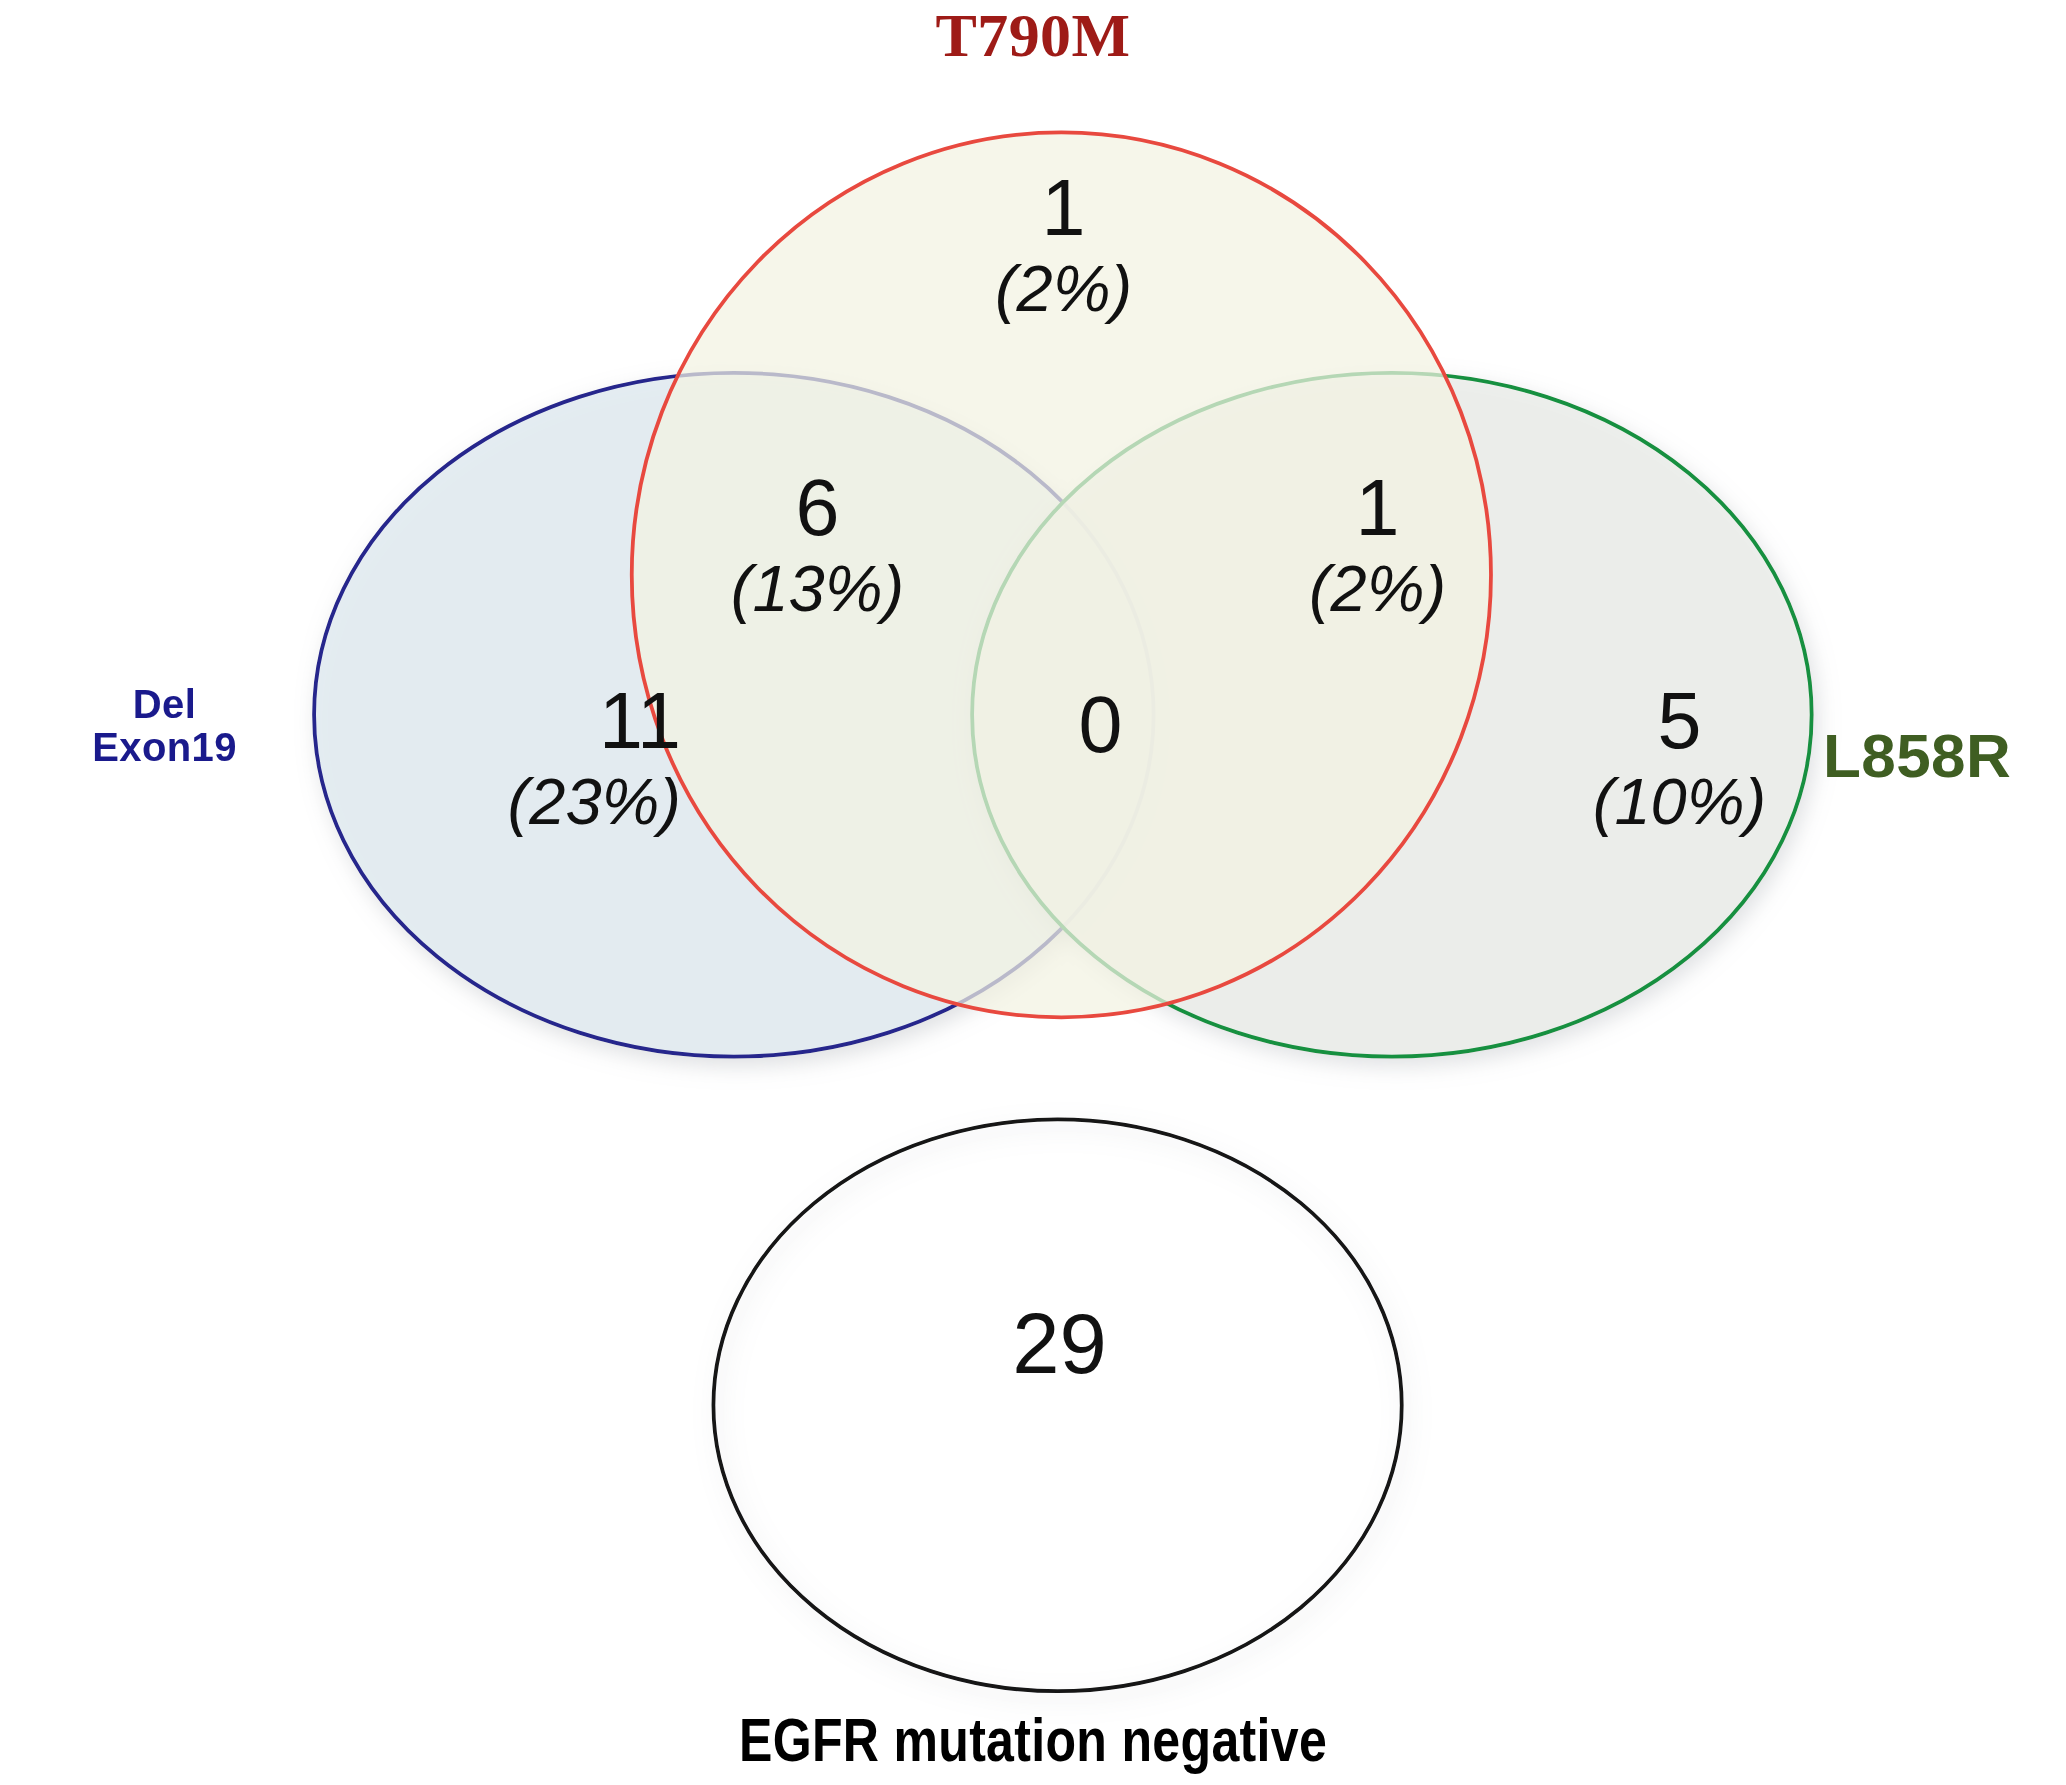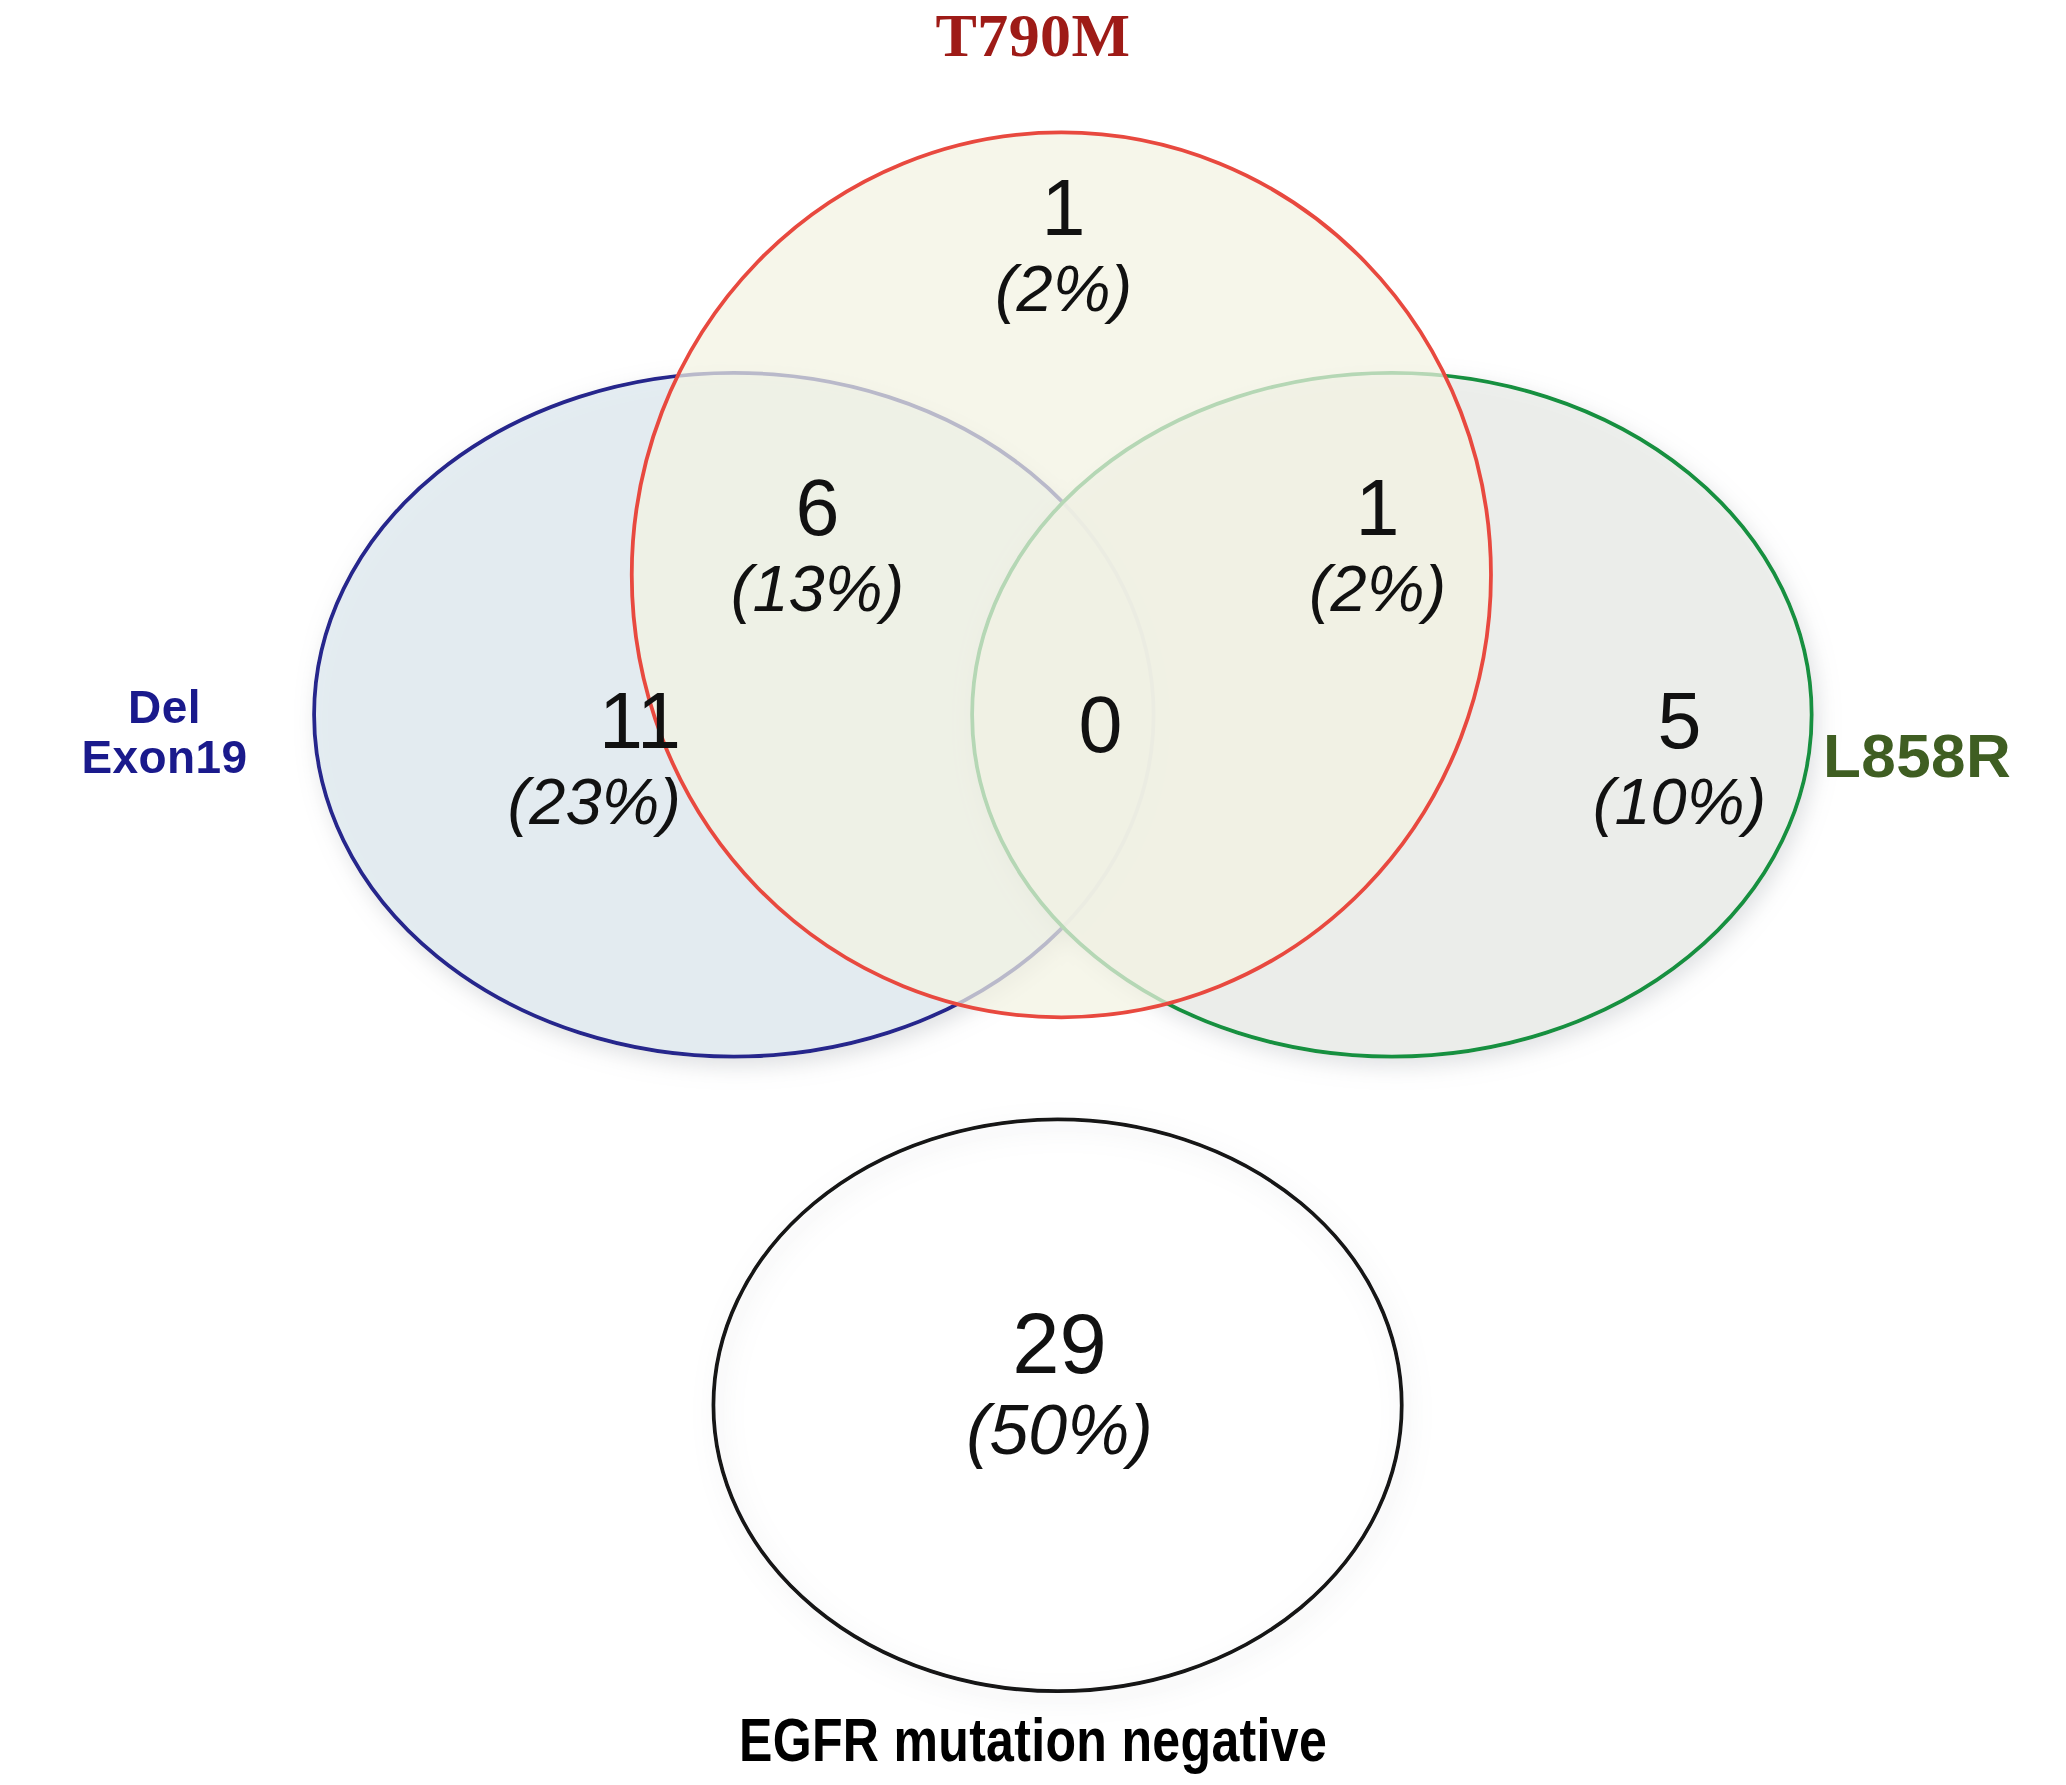--- a/index.html
+++ b/index.html
@@ -44,21 +44,21 @@
     text-align: center;
     font-size: 62px;
     color: #9e1b17;
     font-family: Liberation Serif, serif;
   }
   #title-del19 {
     top: 683px;
     left: 21px;
     width: 287px;
     text-align: center;
-    font-size: 46px;
+    font-size: 40px;
     color: #1a1a8c;
   }
   #title-l858r {
     top: 723px;
     left: 1823px;
     width: 250px;
     text-align: left;
     font-size: 62px;
     color: #3f5e22;
   }
@@ -159,17 +159,16 @@
     <span class="pct">(23%)</span>
   </div>
 
   <div class="region" id="region-l858r-only">
     <span class="count">5</span>
     <span class="pct">(10%)</span>
   </div>
 
   <div class="region" id="region-negative">
     <span class="count">29</span>
-    <span class="pct">(50%)</span>
   </div>
 
 </div>
 
 
 </body></html>

